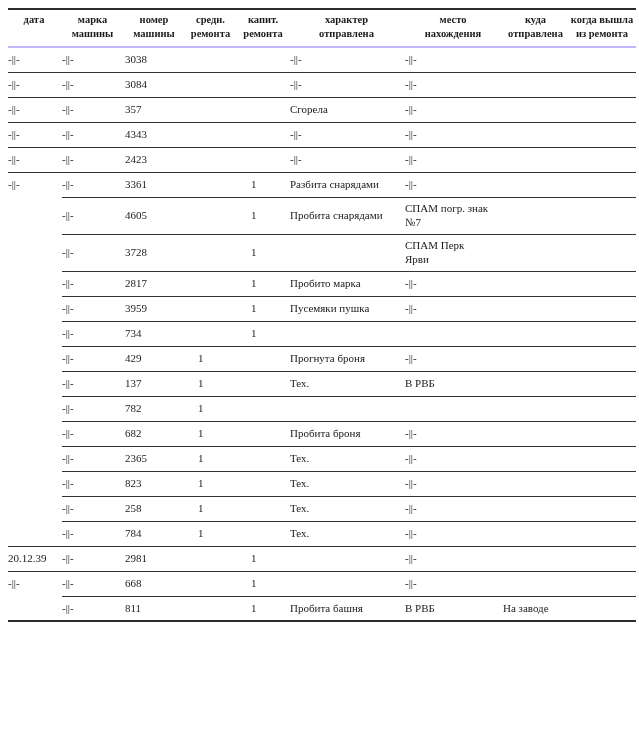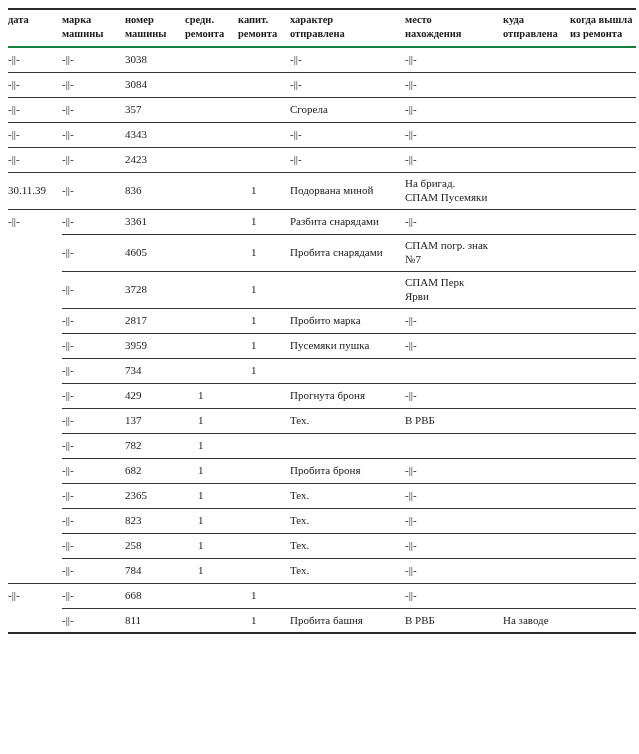--- a/index.html
+++ b/index.html
@@ -19,26 +19,26 @@
   table.repair-table {
     border-collapse: collapse;
     table-layout: fixed;
     width: 628px;
     border-top: 2px solid #2b2b2b;
     border-bottom: 2px solid #2b2b2b;
   }
   th {
     font-weight: bold;
     font-size: 10.5px;
-    text-align: left;
+    text-align: center;
     vertical-align: top;
     padding: 3px 2px 5px 0;
     white-space: pre-line;
     line-height: 1.35;
-    border-bottom: 2px solid #15803d;
+    border-bottom: 2px solid #c4b5fd;
   }
   td {
     font-size: 11px;
     vertical-align: middle;
     padding: 1px 2px 1px 0;
     height: 25px;
     line-height: 1.25;
     white-space: pre-line;
     overflow: hidden;
   }
@@ -134,32 +134,20 @@
     <td>-||-</td>
     <td>-||-</td>
     <td>2423</td>
     <td></td>
     <td></td>
     <td>-||-</td>
     <td>-||-</td>
     <td></td>
     <td></td>
   </tr>
-        <tr class="sep-full tall">
-    <td>30.11.39</td>
-    <td>-||-</td>
-    <td>836</td>
-    <td></td>
-    <td>1</td>
-    <td>Подорвана миной</td>
-    <td>На бригад.
-СПАМ Пусемяки</td>
-    <td></td>
-    <td></td>
-  </tr>
         <tr class="sep-full">
     <td>-||-</td>
     <td>-||-</td>
     <td>3361</td>
     <td></td>
     <td>1</td>
     <td>Разбита снарядами</td>
     <td>-||-</td>
     <td></td>
     <td></td>
@@ -298,20 +286,31 @@
     <td></td>
     <td></td>
   </tr>
         <tr class="sep-partial">
     <td></td>
     <td>-||-</td>
     <td>784</td>
     <td>1</td>
     <td></td>
     <td>Тех.</td>
+    <td>-||-</td>
+    <td></td>
+    <td></td>
+  </tr>
+        <tr class="sep-full">
+    <td>20.12.39</td>
+    <td>-||-</td>
+    <td>2981</td>
+    <td></td>
+    <td>1</td>
+    <td></td>
     <td>-||-</td>
     <td></td>
     <td></td>
   </tr>
         <tr class="sep-full">
     <td>-||-</td>
     <td>-||-</td>
     <td>668</td>
     <td></td>
     <td>1</td>

